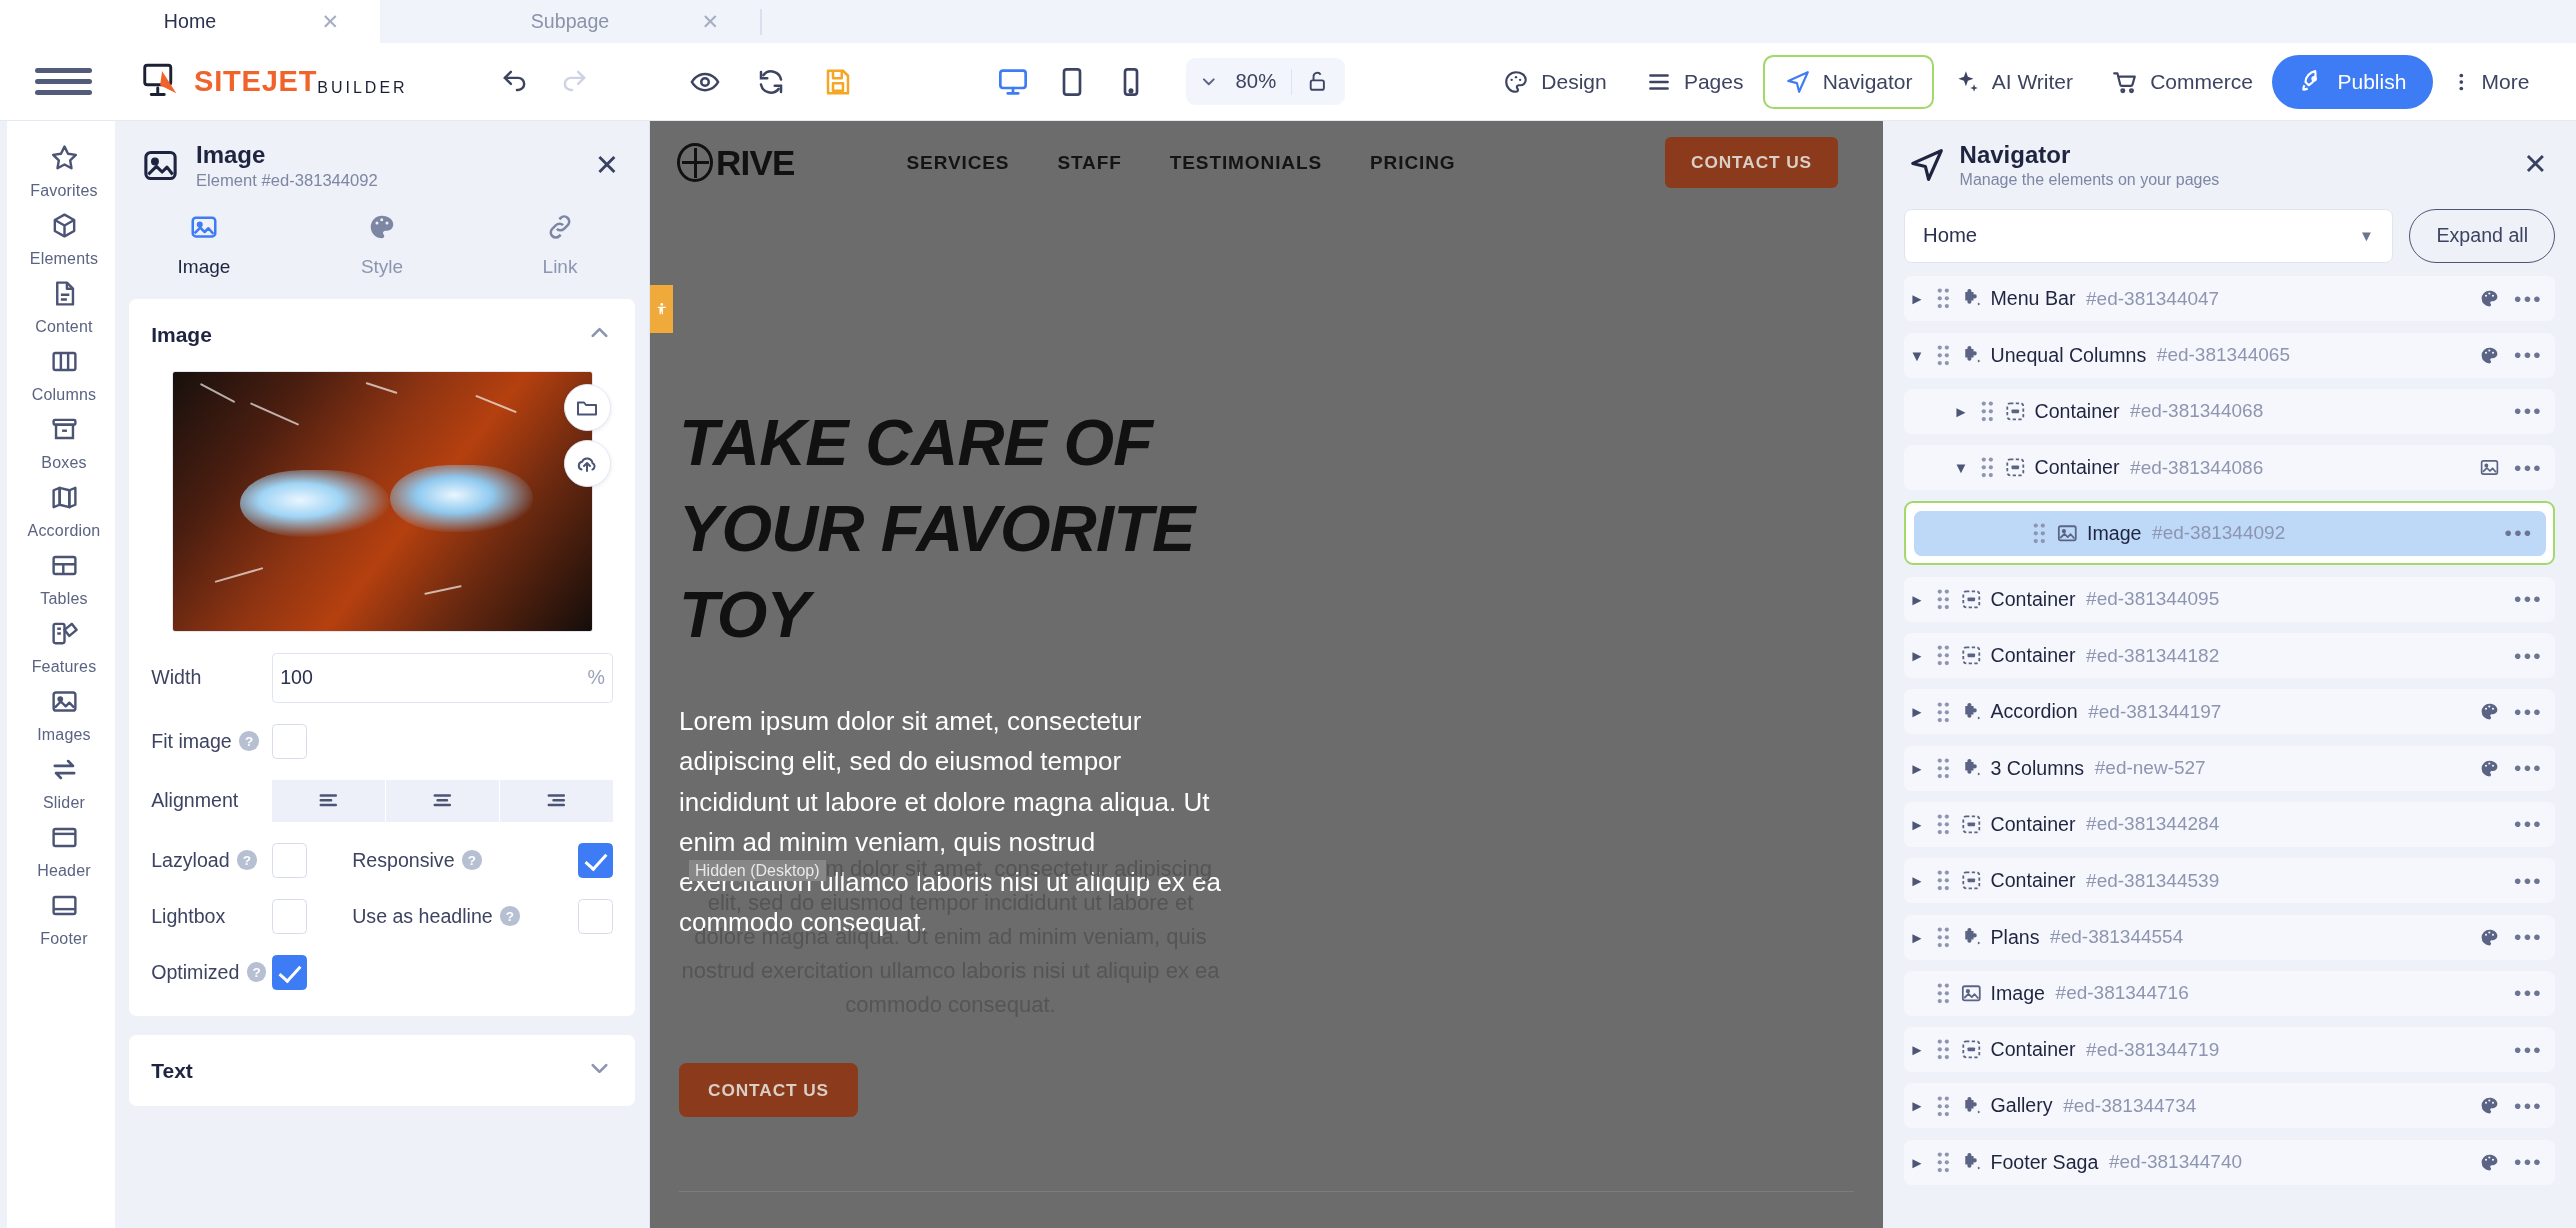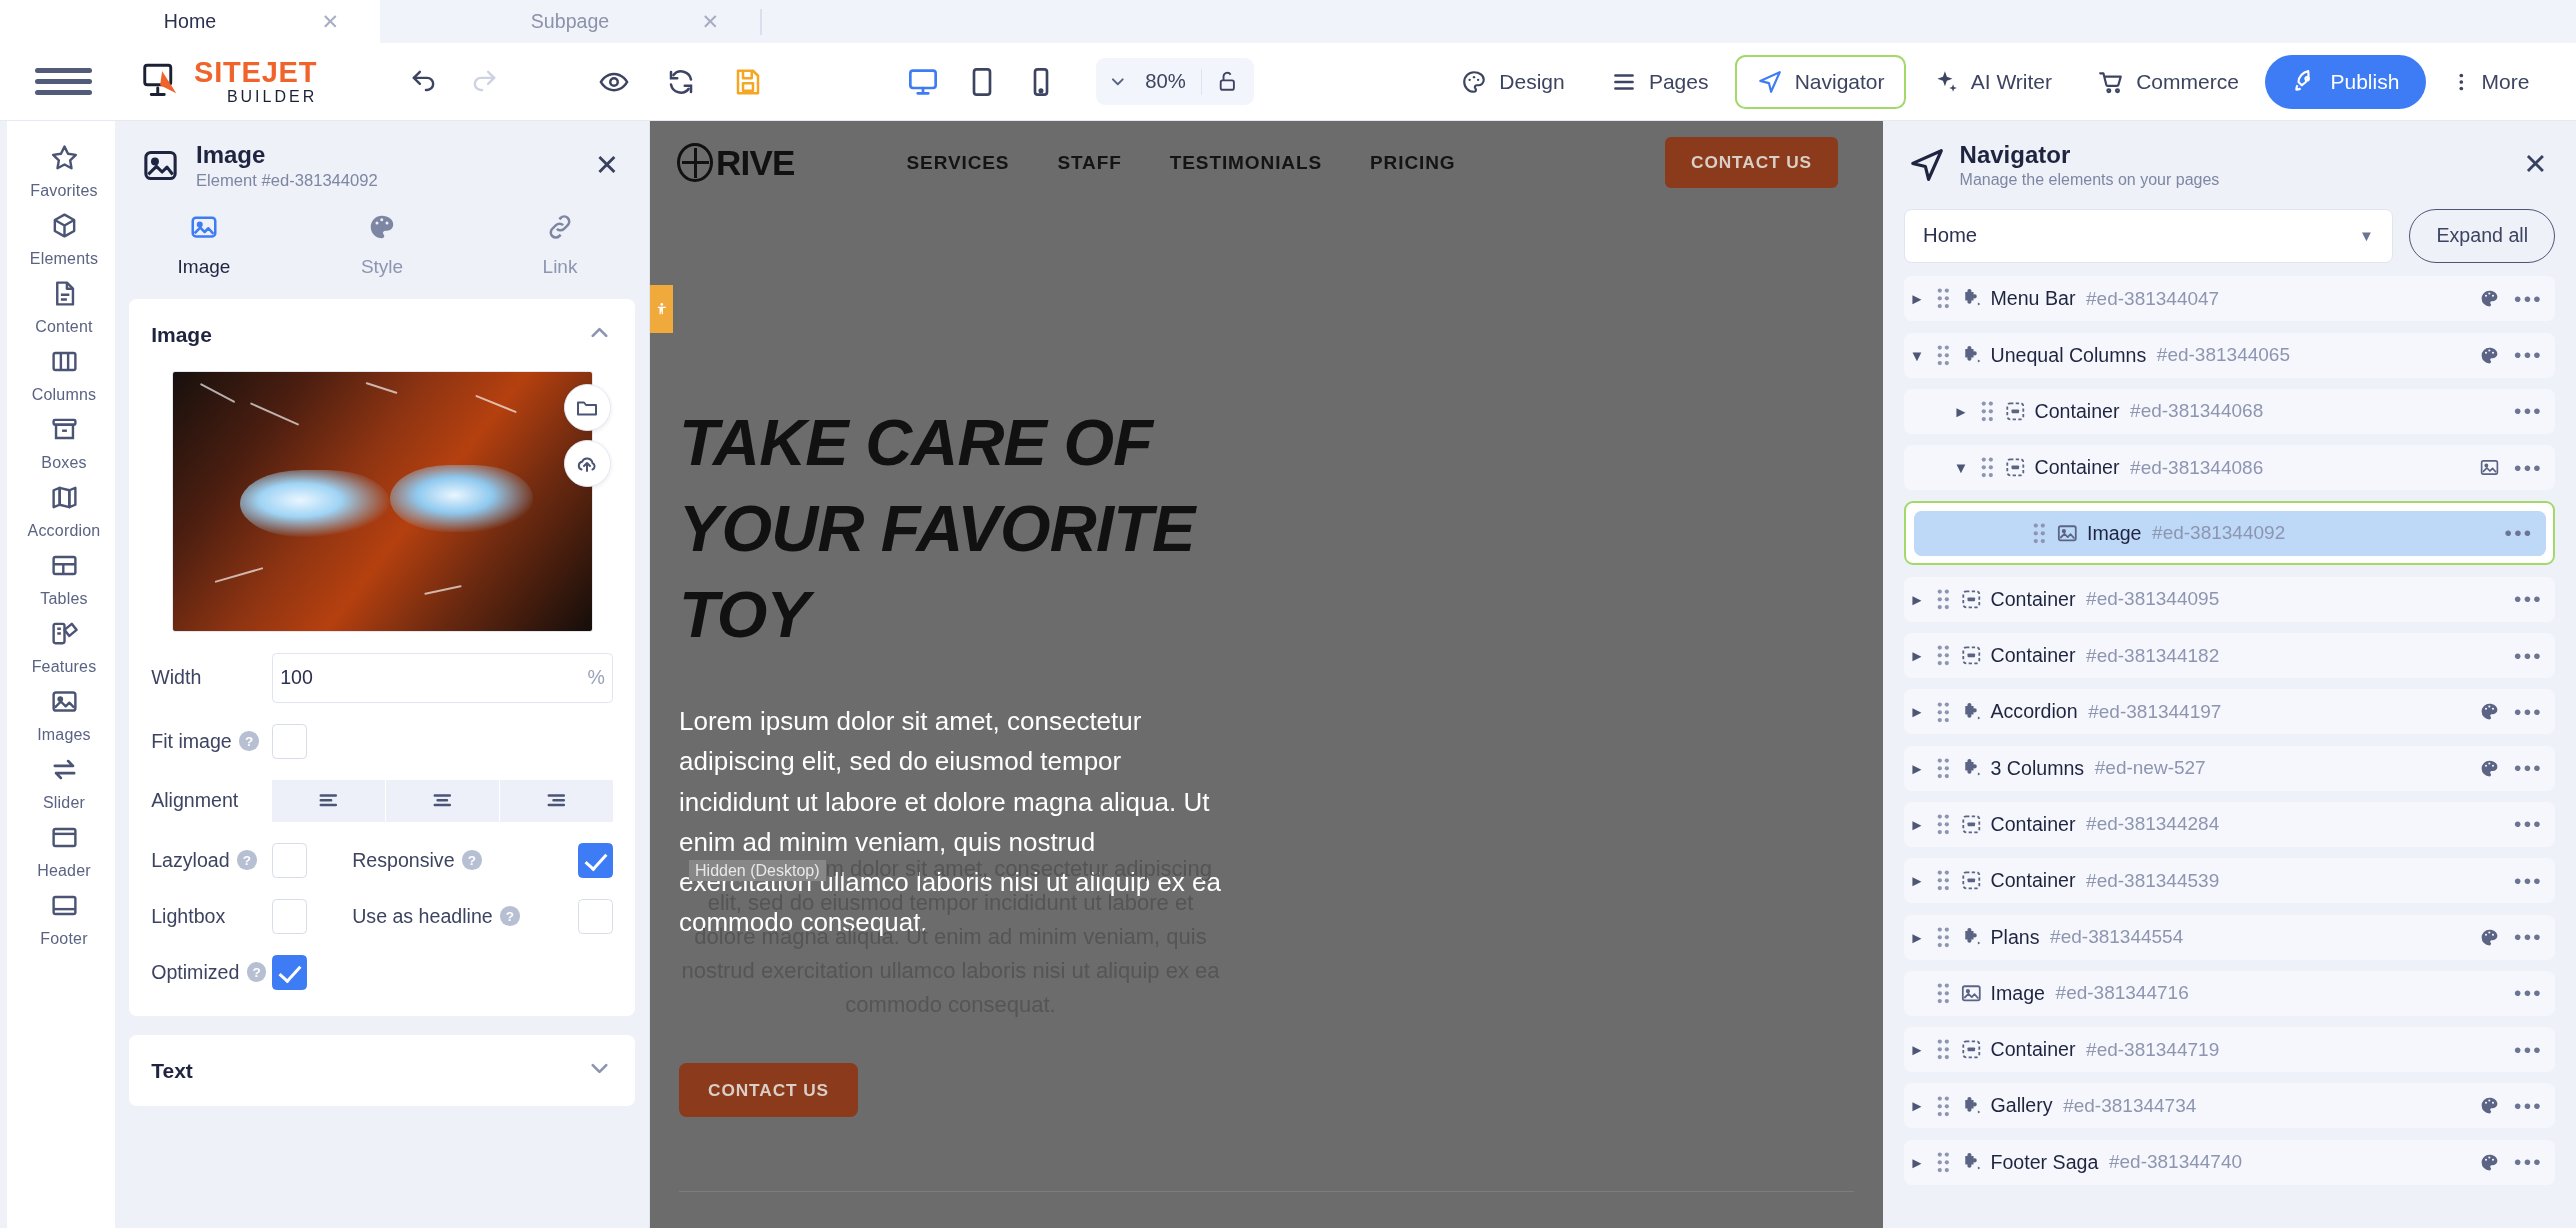--- a/index.html
+++ b/index.html
@@ -26,21 +26,21 @@
 
   
   .toolbar { position:absolute; top:43px; left:0; width:2576px; height:78px;
              background:#ffffff; display:flex; align-items:center;
              border-bottom:0.8px solid #e4e9f4; }
   .tb-burger { width:57px; margin-left:35px; display:flex; flex-direction:column;
                gap:6px; cursor:pointer; }
   .tb-burger i { display:block; height:5.3px; border-radius:3px; background:#525b79; }
   .logo-wrap { display:flex; align-items:center; margin-left:48px; gap:12px; }
   .logo-mark { width:42px; height:39px; position:relative; }
-  .logo-text { display:flex; flex-direction:column; align-items:flex-end; line-height:1; }
+  .logo-text { display:flex; flex-direction:row; align-items:flex-end; line-height:1; }
   .logo-top { font-size:29px; font-weight:bold; letter-spacing:0.8px; color:#f0632a;
               font-family:"Liberation Sans", sans-serif; }
   .logo-sub { font-size:16px; letter-spacing:3px; color:#1c2033; margin-top:2.3px; }
 
   .tb-group { display:flex; align-items:center; }
   .tb-icon { width:47px; height:47px; display:flex; align-items:center;
              justify-content:center; cursor:pointer; color:#3d4461; }
   .tb-icon.dim { color:#cdd3e3; }
   .tb-icon.blue { color:#3d7cf4; }
   .tb-icon.orange { color:#f5a623; }
@@ -49,21 +49,21 @@
   .device-group { margin-left:128px; display:flex; gap:12px; align-items:center; }
   .zoom-pill { display:flex; align-items:center; background:#f2f5fb;
                border-radius:9px; height:47px; margin-left:19.6px; padding:0 6px; }
   .zoom-chev { width:33px; display:flex; align-items:center; justify-content:center;
                color:#5b6484; cursor:pointer; }
   .zoom-val { font-size:20.3px; color:#3d4461; padding:0 10.6px; }
   .zoom-divider { width:0.8px; height:26px; background:#dde3f0; margin:0 4.5px; }
   .lock-btn { width:42px; display:flex; align-items:center; justify-content:center;
               cursor:pointer; color:#3d4461; }
 
-  .tb-right { margin-left:auto; display:flex; align-items:center; gap:7px; padding-right:27px; }
+  .tb-right { margin-left:auto; display:flex; align-items:center; gap:0; padding-right:27px; }
   .tb-btn { display:flex; align-items:center; gap:12px; padding:0 19.6px; height:54px;
             border-radius:10.6px; cursor:pointer; font-size:21px; color:#3d4461; }
   .tb-btn.hl { border:2.3px solid #a3d86b; }
   .tb-btn.publish { background:#3d7cf4; color:#fff; padding:0 27px; border-radius:27px; }
   .tb-btn svg { flex:none; }
 
   
   .rail { position:absolute; top:121px; left:7px; width:115px; height:1108px;
           background:#ffffff; border-right:0.8px solid #e7ebf5;
           display:flex; flex-direction:column; align-items:center; padding-top:16.6px; }

